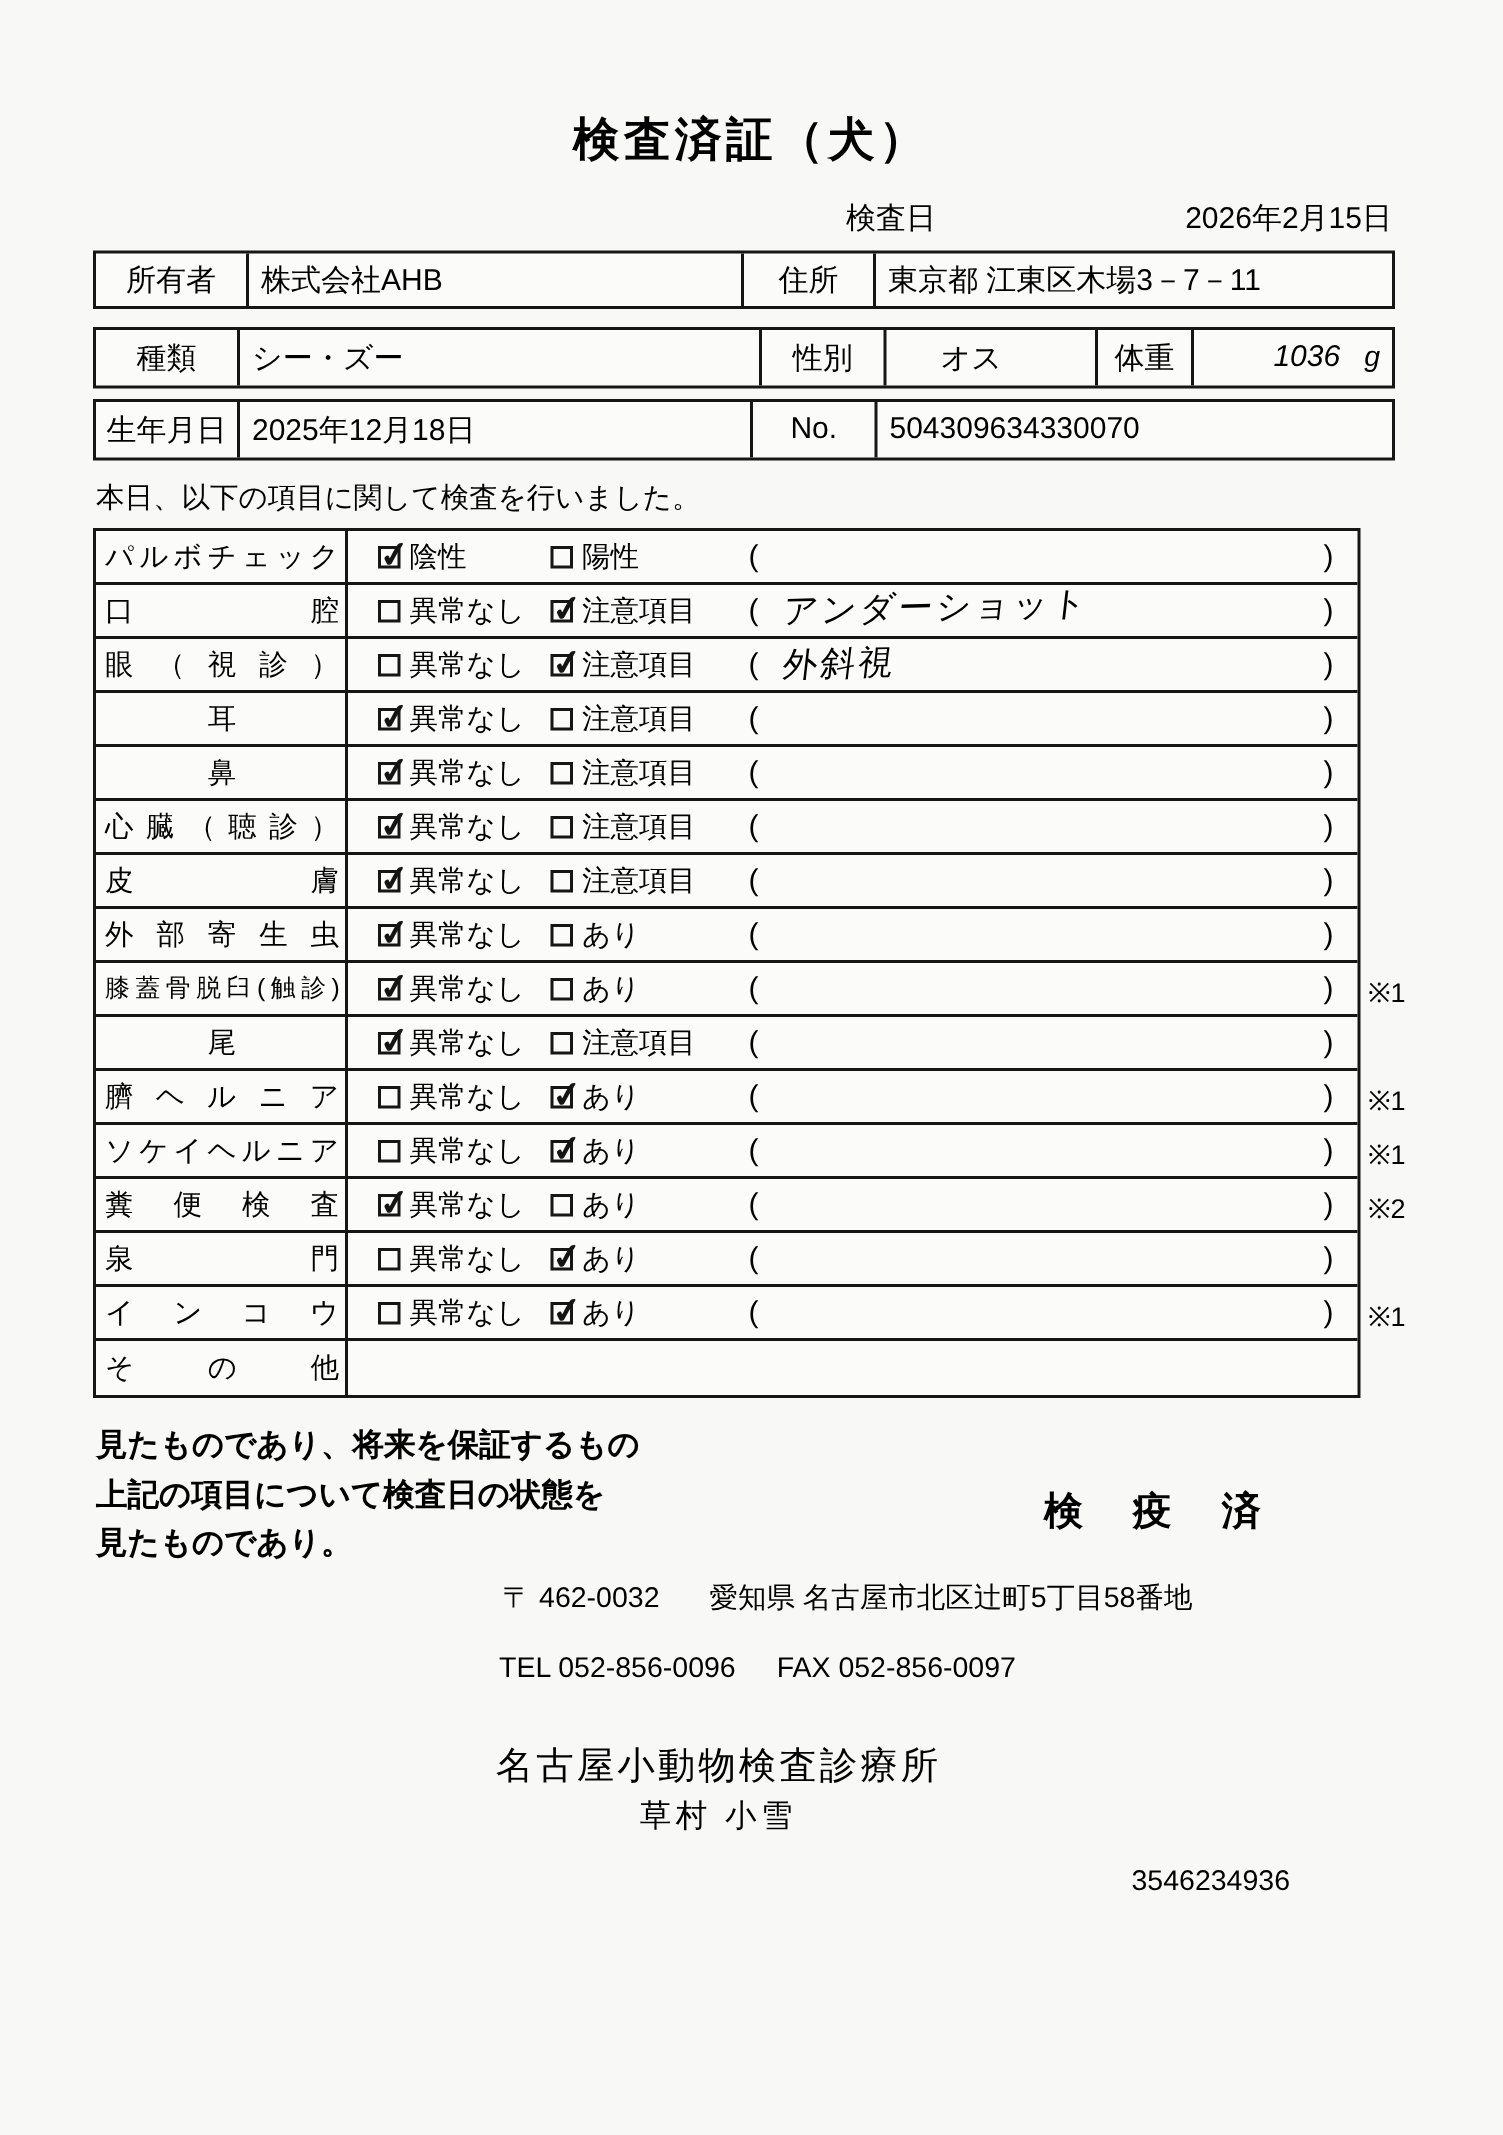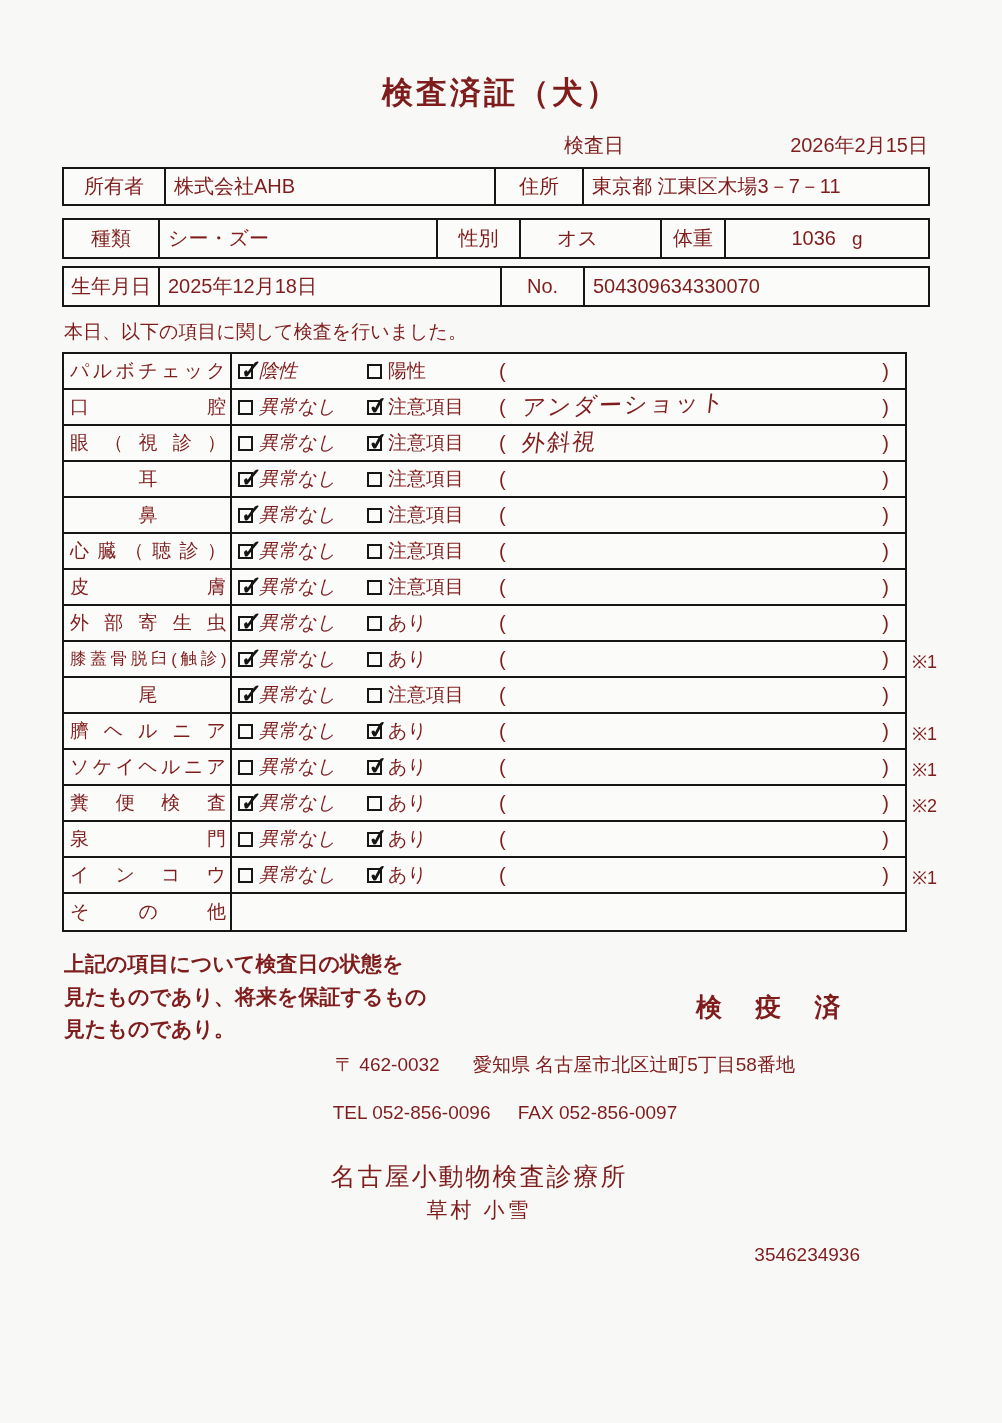--- a/index.html
+++ b/index.html
@@ -1,54 +1,54 @@
 <!DOCTYPE html>
 <html><head>
 <meta charset="utf-8">
 <style>
   * { box-sizing: border-box; margin: 0; padding: 0; }
   html,body { background:#e9e9e7; }
   .sheet {
     width: 1002px; height: 1423px; margin: 0 auto;
-    background: #f8f8f7; color: #7f1d1d;
+    background: #f8f8f7; color: #000000;
     font-family: "Liberation Sans", sans-serif;
     position: relative; overflow: hidden;
   }
   .title { padding-top: 72px; text-align: center; font-size: 31px; font-weight: bold; letter-spacing: 3px; }
   .date-row { margin: 18px 0 0 62px; width: 868px; display: flex; align-items: baseline; font-size: 20px; }
   .date-row .dlabel { margin-left: 502px; }
   .date-row .dvalue { margin-left: auto; padding-right: 2px; }
 
   .tbl { margin-left: 62px; width: 868px; border: 2px solid #161616; display: flex; align-items: stretch; background: #fbfbfa; }
   .tbl .cell { display: flex; align-items: center; font-size: 20px; padding: 0 8px; border-right: 2px solid #161616; }
   .tbl .cell:last-child { border-right: none; }
   .tbl .lab { justify-content: center; padding: 0 4px; }
   .owner-tbl { margin-top: 8px; height: 39px; }
   .info1-tbl { margin-top: 12px; height: 41px; }
   .info2-tbl { margin-top: 7px; height: 41px; }
   .w-owner { width: 102px; } .w-ownerval { width: 330px; } .w-addrlab { width: 88px; } .w-addr { flex: 1; }
-  .w-breedlab { width: 96px; } .w-breed { width: 278px; } .w-sexlab { width: 83px; } .w-sex { width: 113px; margin-left: 28px; }
-  .w-wlab { width: 64px; padding: 0 2px; } .w-wval { flex: 1; justify-content: center; padding-right: 14px; }
+  .w-breedlab { width: 96px; } .w-breed { width: 348px; } .w-sexlab { width: 83px; } .w-sex { width: 113px; margin-left: 28px; }
+  .w-wlab { width: 64px; padding: 0 2px; } .w-wval { flex: 1; justify-content: flex-end; padding-right: 14px; font-style: italic; }
   .w-wval .unit { margin-left: 16px; font-size: 19px; }
   .w-birthlab { width: 96px; padding: 0 3px; justify-content: center; }
   .w-birth { width: 342px; } .w-nolab { width: 83px; justify-content: center; font-size: 19px; } .w-no { flex: 1; }
 
   .intro { margin: 12px 0 7px 64px; font-size: 19px; }
 
   .checklist { margin-left: 62px; width: 845px; border: 2px solid #161616; position: relative; background: #fbfbfa; }
   .cl-row { display: flex; height: 36px; border-bottom: 2px solid #161616; align-items: stretch; }
   .cl-row:last-child { border-bottom: none; }
   .cl-label { width: 168px; border-right: 2px solid #161616; display: flex; align-items: center;
               justify-content: space-between; padding: 0 4px 0 6px; font-size: 19px; overflow: hidden; }
   .cl-label.single { justify-content: center; }
   .cl-label.long { font-size: 16.5px; letter-spacing: -0.5px; }
   .cl-label span { flex: none; }
   .cl-content { flex: 1; display: flex; align-items: center; font-size: 19px; }
   .cb-group { display: flex; align-items: center; flex: none; }
-  .cb-group.g1 { width: 135px; padding-left: 6px; font-style: italic; }
+  .cb-group.g1 { width: 135px; padding-left: 20px; }
   .cb-group.g2 { width: 132px; }
   .cb { width: 15px; height: 15px; border: 2px solid #161616; margin-right: 6px; position: relative; flex: none; background: #fbfbfa; }
   .cb.checked::after { content: "✓"; position: absolute; left: -1px; top: -10px; font-size: 24px;
                        font-weight: bold; transform: rotate(-6deg); color: #141414; }
   .paren-area { flex: 1; display: flex; align-items: center; padding-right: 16px; font-size: 20px; }
   .paren-area .note { flex: 1; margin-left: 16px; font-size: 23px; letter-spacing: 2px;
                       transform: skewX(-8deg) rotate(-1.5deg); transform-origin: left center; }
   .cl-mark { position: absolute; left: 848px; font-size: 18px; white-space: nowrap; }
 
   .notes { margin: 9px 0 0 62px; font-size: 18.5px; line-height: 1.32; }
@@ -464,22 +464,22 @@
           <span>の</span>
           <span>他</span>
         </div>
         <div class="cl-content"></div>
       </div>
     </div>
 
 
   <div class="bottom-row">
     <div class="disclaimer">
+      <div>見たものであり、将来を保証するもの</div>
       <div>上記の項目について検査日の状態を</div>
-      <div>見たものであり、将来を保証するもの</div>
       <div>見たものであり。</div>
     </div>
     <div class="stamp">検 疫 済</div>
   </div>
 
   <div class="postal">
     <span class="code"><span>〒</span> <span>462-0032</span></span>
     <span>愛知県 名古屋市北区辻町5丁目58番地</span>
   </div>
 

